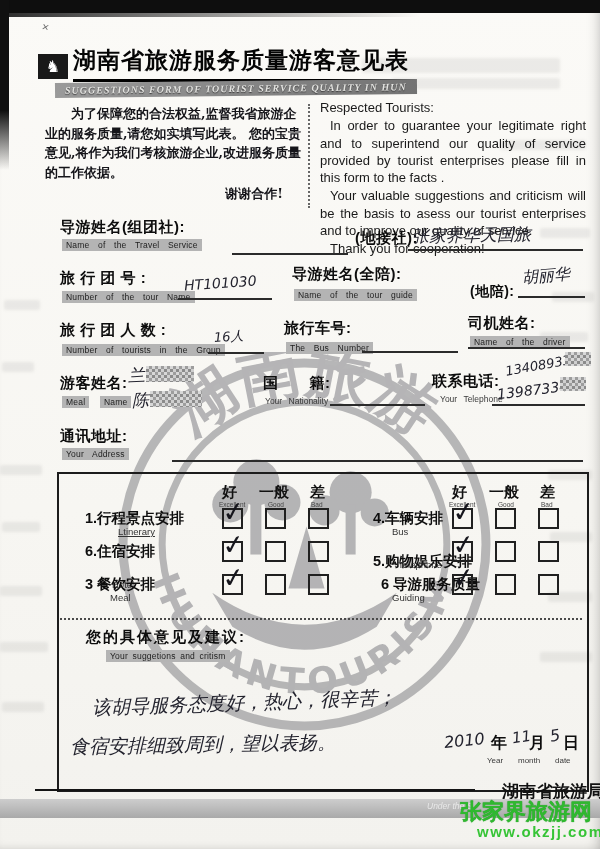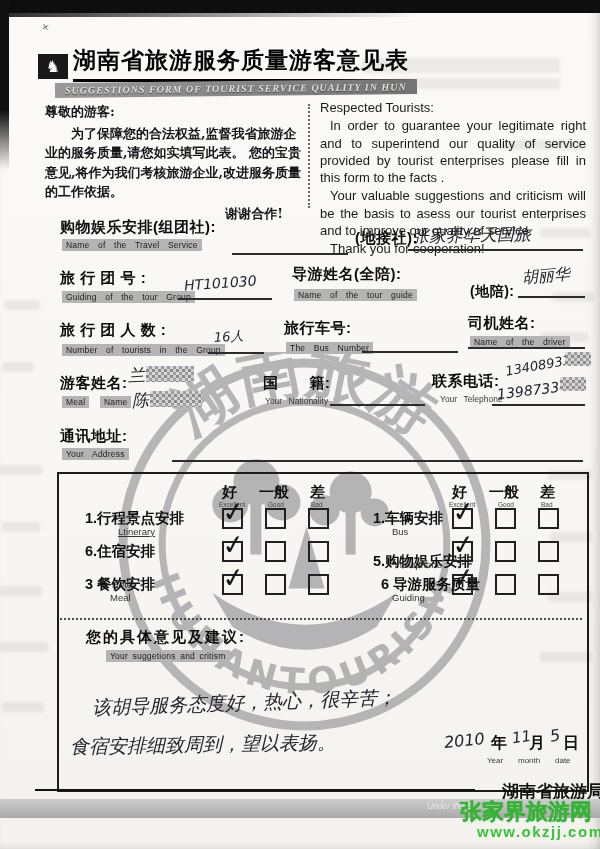--- a/index.html
+++ b/index.html
@@ -121,41 +121,40 @@
 
   <div class="content-layer">
 
     <div class="logo-box">
       <span>♞</span>
     </div>
     <div class="title">湖南省旅游服务质量游客意见表</div>
     <div class="subtitle">SUGGESTIONS FORM OF TOURIST SERVICE QUALITY IN HUN</div>
 
     <div class="intro-cn">
-      <div class="sal">尊敬的游客:</div>
       <div class="body">为了保障您的合法权益,监督我省旅游企业的服务质量,请您如实填写此表。 您的宝贵意见,将作为我们考核旅游企业,改进服务质量的工作依据。</div>
       <div class="close">谢谢合作!</div>
     </div>
     <div class="intro-div"></div>
     <div class="intro-en">
       <p class="sal">Respected Tourists:</p>
       <p>In order to guarantee your legitimate right and to superintend our quality of service provided by tourist enterprises please fill in this form to the facts .</p>
       <p>Your valuable suggestions and criticism will be the basis to asess our tourist enterprises and to improve our quality of service.</p>
       <p>Thank you for cooperation!</p>
     </div>
 
-    <div class="flabel" style="left:60px;top:218px;">购物娱乐安排(组团社):</div>
+    <div class="flabel" style="left:60px;top:218px;">导游姓名(组团社):</div>
     <div class="ensub" style="left:62px;top:239px;">Name of the Travel Service</div>
     <div class="ul" style="left:232px;top:253px;width:116px;"></div>
     <div class="flabel" style="left:355px;top:229px;">(地接社):</div>
     <div class="hw" style="left:412px;top:224px;font-size:17px;transform:rotate(-1deg);">张家界华天国旅</div>
     <div class="ul" style="left:408px;top:249px;width:175px;"></div>
 
     <div class="flabel" style="left:60px;top:269px;">旅 行 团 号 :</div>
-    <div class="ensub" style="left:62px;top:291px;">Guiding of the tour Group</div>
+    <div class="ensub" style="left:62px;top:291px;">Number of the tour Name</div>
     <div class="hw" style="left:184px;top:275px;font-size:14px;transform:rotate(-4deg);">HT101030</div>
     <div class="ul" style="left:178px;top:298px;width:94px;"></div>
     <div class="flabel" style="left:292px;top:265px;">导游姓名(全陪):</div>
     <div class="ensub" style="left:294px;top:289px;">Name of the tour guide</div>
     <div class="flabel" style="left:470px;top:283px;font-size:14px;text-align:right;">(地陪):</div>
     <div class="hw" style="left:522px;top:266px;font-size:16px;transform:rotate(-5deg);">胡丽华</div>
     <div class="ul" style="left:518px;top:296px;width:67px;"></div>
 
     <div class="flabel" style="left:60px;top:321px;">旅 行 团 人 数 :</div>
     <div class="ensub" style="left:62px;top:344px;">Number of tourists in the Group</div>
@@ -235,21 +234,21 @@
     <div class="cb" style="left:222px;top:574px;">
         <span class="check">✓</span>
       </div>
     <div class="cb" style="left:265px;top:574px;">
         <span class="check"></span>
       </div>
     <div class="cb" style="left:308px;top:574px;">
         <span class="check"></span>
       </div>
 
-    <div class="ritem" style="left:373px;top:509px;">1.车辆安排</div>
+    <div class="ritem" style="left:373px;top:509px;">4.车辆安排</div>
     <div class="ren" style="left:392px;top:526px;">Bus</div>
     <div class="cb" style="left:452px;top:508px;">
         <span class="check">✓</span>
       </div>
     <div class="cb" style="left:495px;top:508px;">
         <span class="check"></span>
       </div>
     <div class="cb" style="left:538px;top:508px;">
         <span class="check"></span>
       </div>

